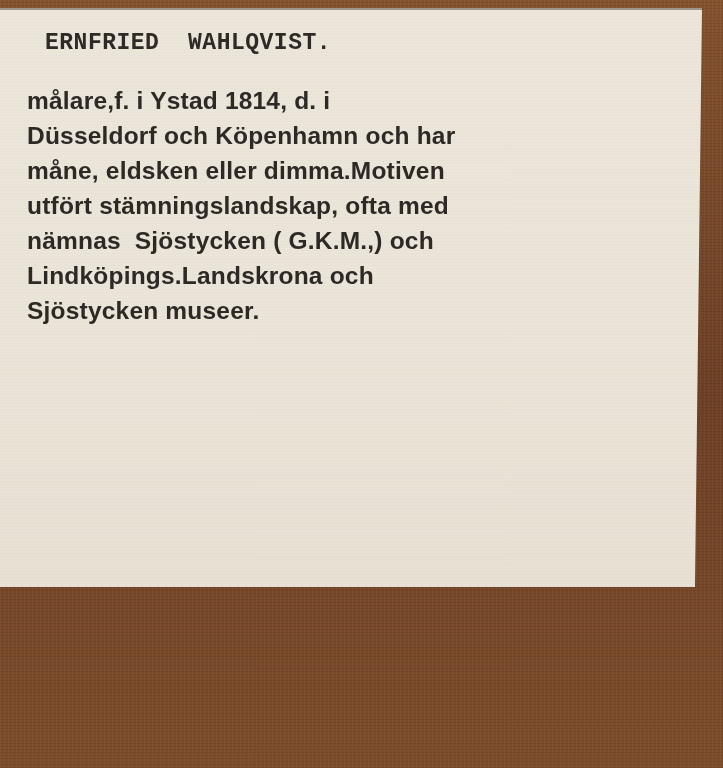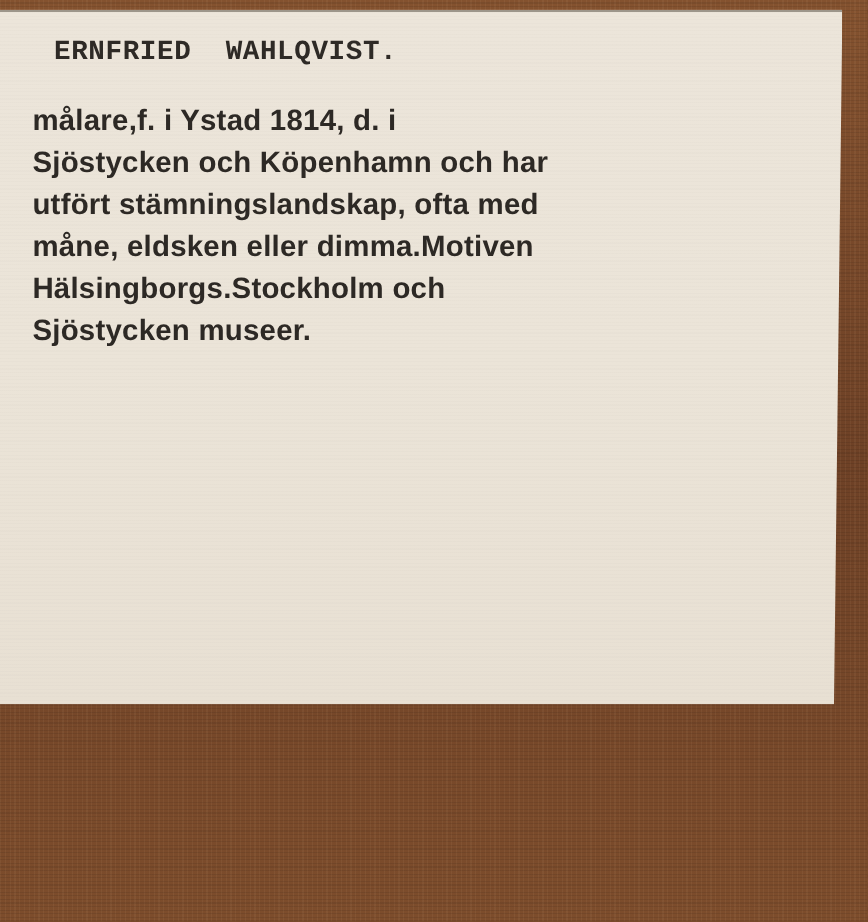--- a/index.html
+++ b/index.html
@@ -71,19 +71,20 @@
   </style>
 </head>
 <body>
 
 <div class="frame-texture"></div>
 
 <div class="paper">
   <div class="title">ERNFRIED  WAHLQVIST.</div>
   <div class="body-text">
     <span class="line">målare,f. i Ystad 1814, d. i</span>
-    <span class="line">Sjöstycken och Köpenhamn och har</span>
+    <span class="line">Düsseldorf och Köpenhamn och har</span>
+    <span class="line">måne, eldsken eller dimma.Motiven</span>
     <span class="line">utfört stämningslandskap, ofta med</span>
-    <span class="line">måne, eldsken eller dimma.Motiven</span>
-    <span class="line">Hälsingborgs.Stockholm och</span>
+    <span class="line">nämnas  Sjöstycken ( G.K.M.,) och</span>
+    <span class="line">Lindköpings.Landskrona och</span>
     <span class="line">Sjöstycken museer.</span>
   </div>
 </div>
 
 </body></html>

